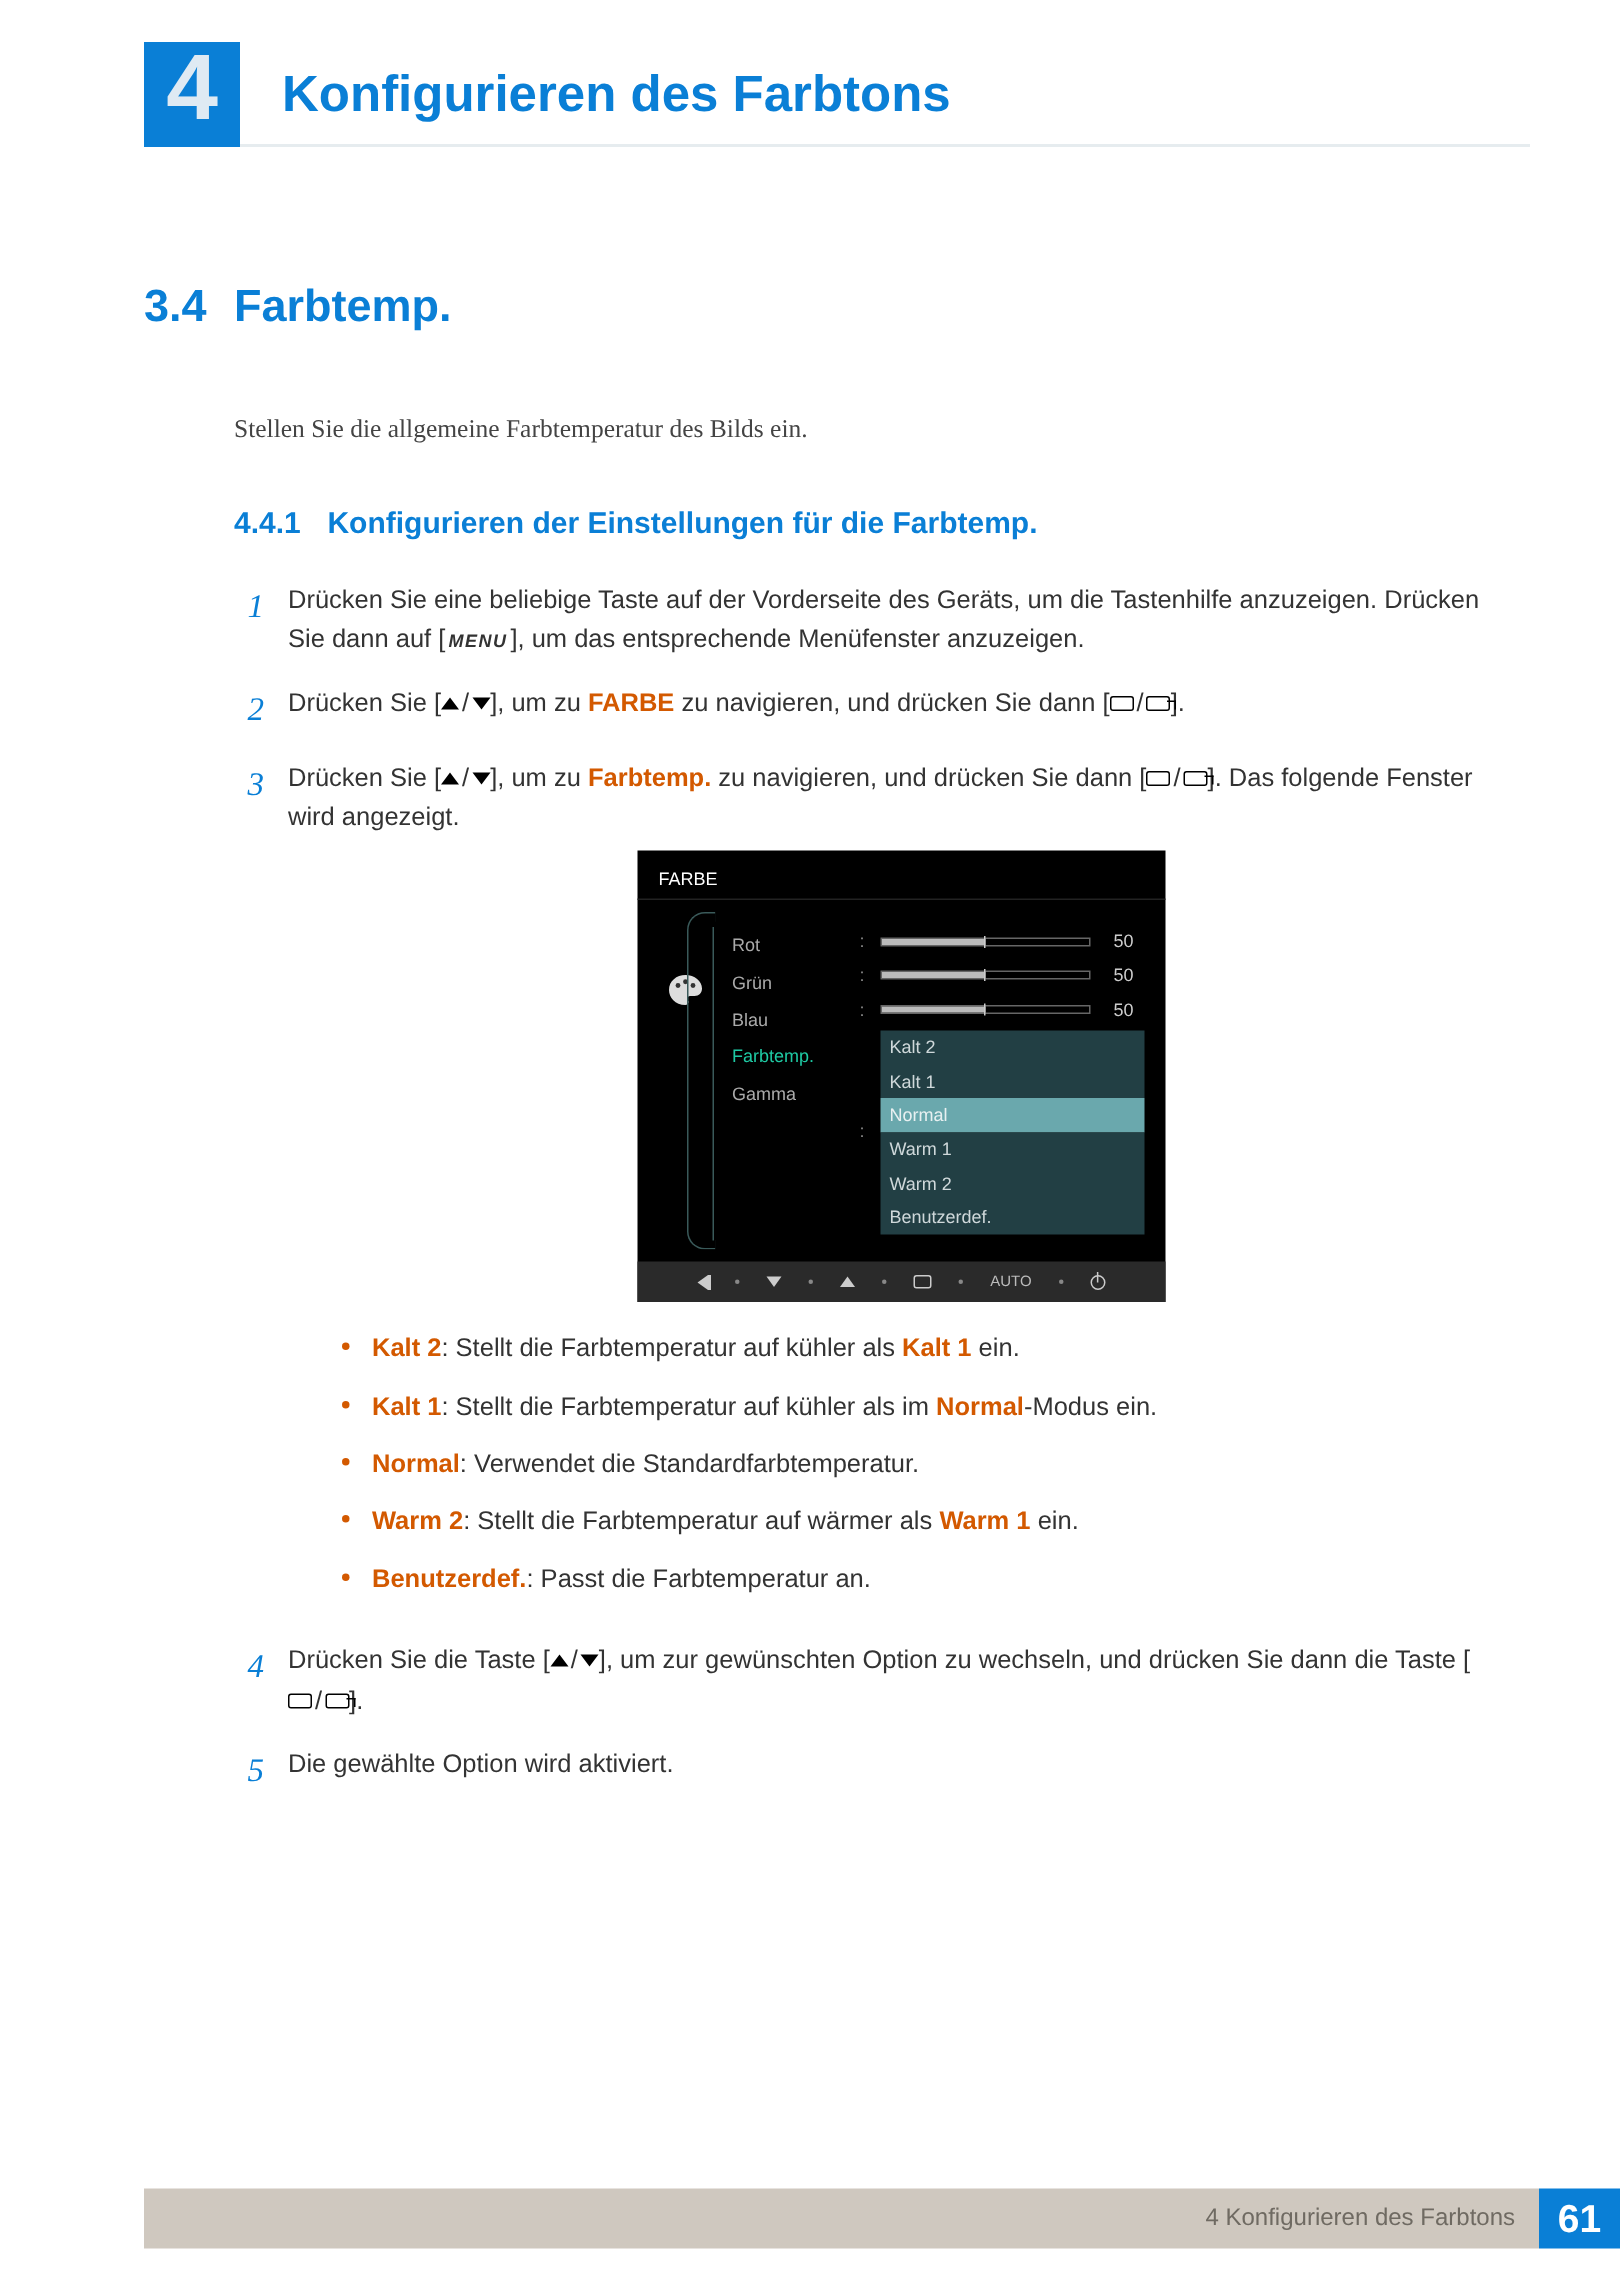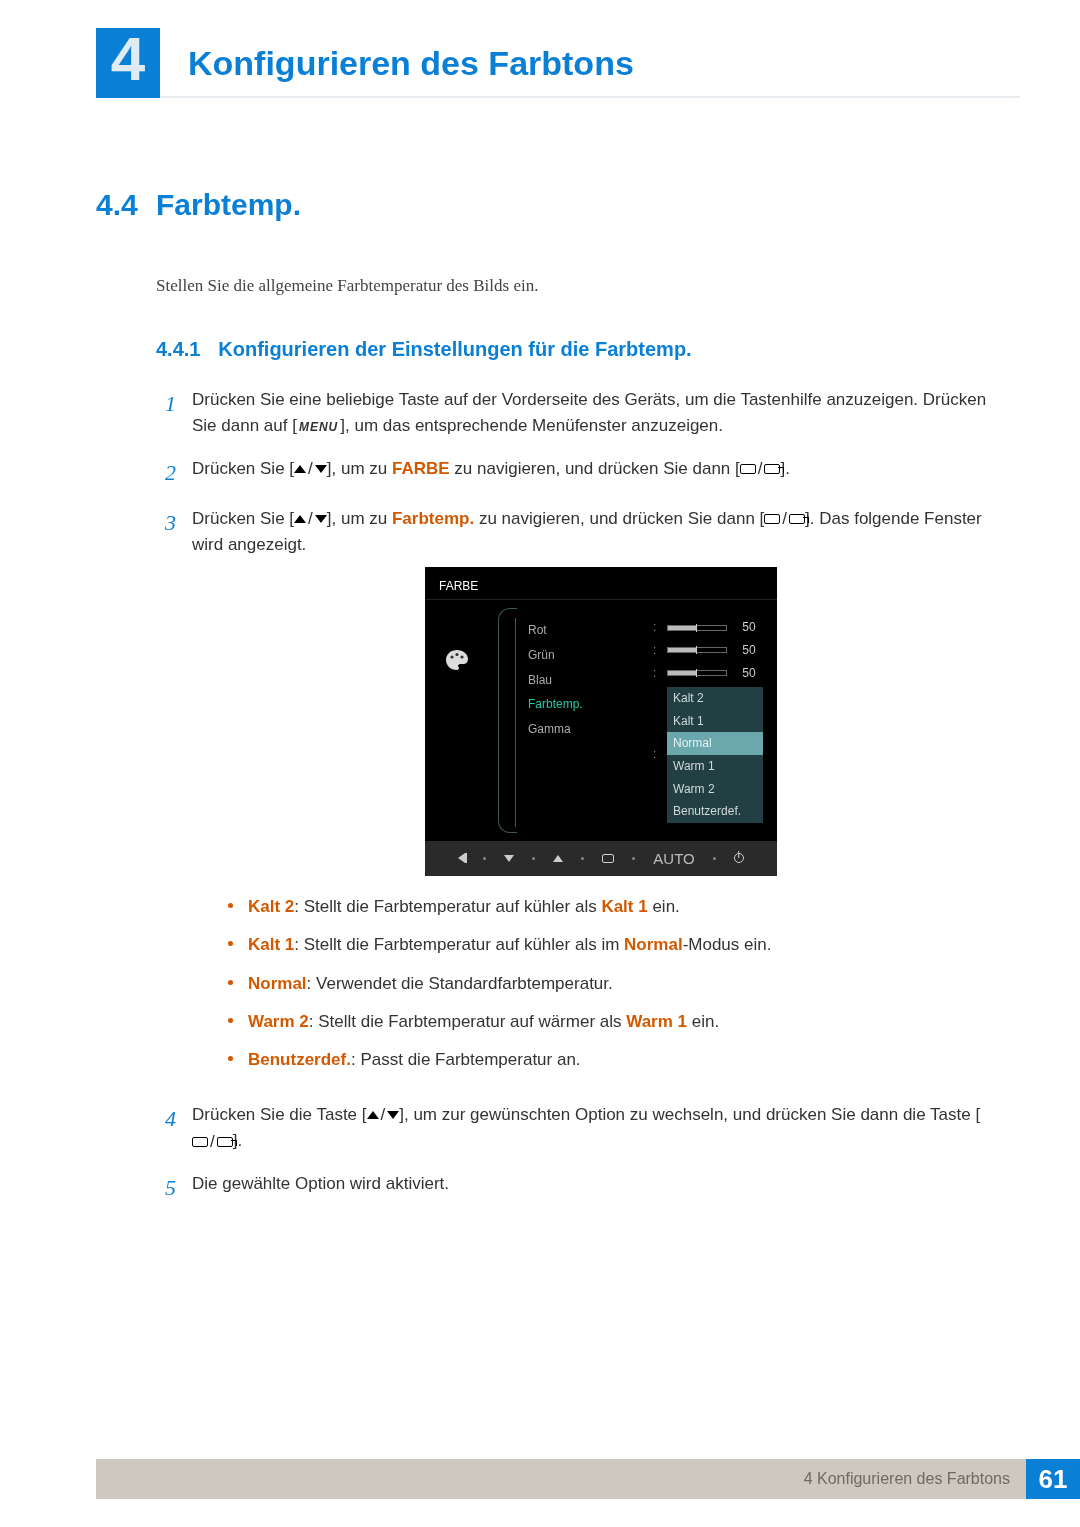--- a/index.html
+++ b/index.html
@@ -107,39 +107,39 @@
   .tiny-rect { display:inline-block; width:16px; height:10px; border:1.5px solid #000; border-radius:2px; position:relative;}
   .tiny-rect.ret::before { content:""; position:absolute; right:-5px; top:2px; width:5px; height:5px; border-top:1.5px solid #000; border-right:1.5px solid #000;}
   .hl { color:#d35900; font-weight:700; }
 
   
   .osd {
     width:352px; margin: 8px auto 18px; background:#000; color:#ddd;
     padding:6px 0 0 0; font-size:12px;
   }
   .osd-title { color:#fff; font-size:12px; padding:4px 14px; border-bottom:1px solid #222;}
-  .osd-body { display:flex; padding:18px 14px 10px;gap:40px;}
+  .osd-body { display:flex; padding:18px 14px 10px;}
   .osd-icon { width:36px; display:flex; align-items:flex-start; justify-content:center; padding-top:30px;}
   .osd-left { width:88px; padding-left:12px; border-left:1px solid #3a5a5a; position:relative;}
   .osd-left::before{ content:""; position:absolute; left:-18px; top:-10px; bottom:-6px; width:18px; border:1px solid #3a5a5a; border-right:none; border-radius:12px 0 0 12px;}
   .osd-left div { padding:3px 0; color:#aaa;}
   .osd-left .sel { color:#1ec9a3; }
   .osd-right { flex:1; padding-left:10px;}
   .bar-row { display:flex; align-items:center; gap:8px; margin-bottom:4px;}
   .bar-row .colon{ color:#888; width:6px;}
   .bar { flex:1; height:6px; border:1px solid #666; position:relative;}
   .bar .fill{ position:absolute; top:0; left:0; bottom:0; background:#bbb;}
   .bar .tick{ position:absolute; right:50%; top:-2px; bottom:-2px; width:1px; background:#ccc;}
   .bar-val{ width:28px; text-align:center; color:#ccc;}
   .opt-list{ margin-top:1px;}
   .opt{ background:#223f44; color:#cfd8da; padding:2px 6px; font-size:12px;}
   .opt.sel{ background:#6aa8ad; color:#e8f0f1;}
   .osd-foot{ display:flex; gap:18px; justify-content:center; align-items:center;
     background:#2a2a2a; padding:6px 0; margin-top:4px;}
-  .osd-foot span{ display:inline-flex; align-items:center; gap:2px; font-size:15px; color:#bbb;}
+  .osd-foot span{ display:inline-flex; align-items:center; gap:2px; font-size:10px; color:#bbb;}
   .f-ico{ display:inline-block; }
   .f-left{ width:0;height:0;border-top:5px solid transparent;border-bottom:5px solid transparent;border-right:7px solid #ccc; position:relative;}
   .f-left::after{content:"";position:absolute;left:7px;top:-5px;width:2px;height:10px;background:#ccc;}
   .f-dn{ width:0;height:0;border-left:5px solid transparent;border-right:5px solid transparent;border-top:7px solid #ccc;}
   .f-up{ width:0;height:0;border-left:5px solid transparent;border-right:5px solid transparent;border-bottom:7px solid #ccc;}
   .f-enter{width:12px;height:9px;border:1.5px solid #ccc;border-radius:2px;}
   .f-pwr{width:10px;height:10px;border:1.5px solid #ccc;border-radius:50%;position:relative;}
   .f-pwr::after{content:"";position:absolute;left:50%;top:-3px;width:1.5px;height:7px;background:#ccc;transform:translateX(-50%);}
   .osd-foot .dot{width:3px;height:3px;background:#888;border-radius:50%;}
 
@@ -164,21 +164,21 @@
   <div class="header">
     <div class="chapter-box">
       <span>4</span>
     </div>
     <div class="chapter-title">Konfigurieren des Farbtons</div>
   </div>
   <div class="header-rule"></div>
 
   <div class="content">
     <div class="section-heading">
-      <span class="sec-num">4.4</span>
+      <span class="sec-num">3.4</span>
       <span class="sec-title">Farbtemp.</span>
     </div>
 
     <p class="intro">Stellen Sie die allgemeine Farbtemperatur des Bilds ein.</p>
 
     <div class="subsection-heading">
       <span class="subsec-num">4.4.1</span>
       <span>&nbsp;&nbsp;</span>
       <span class="subsec-title">Konfigurieren der Einstellungen für die Farbtemp.</span>
     </div>

